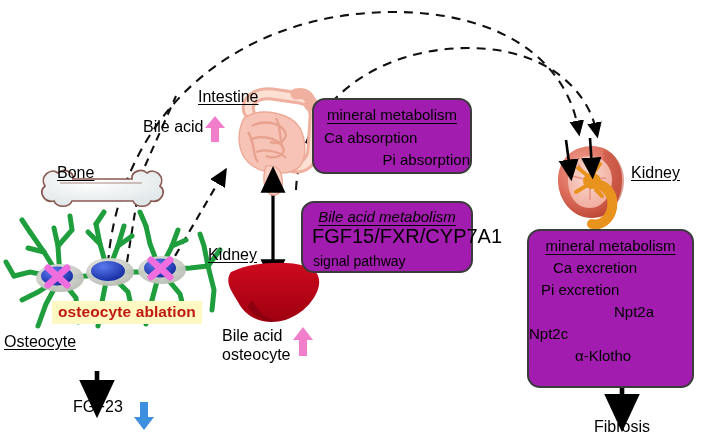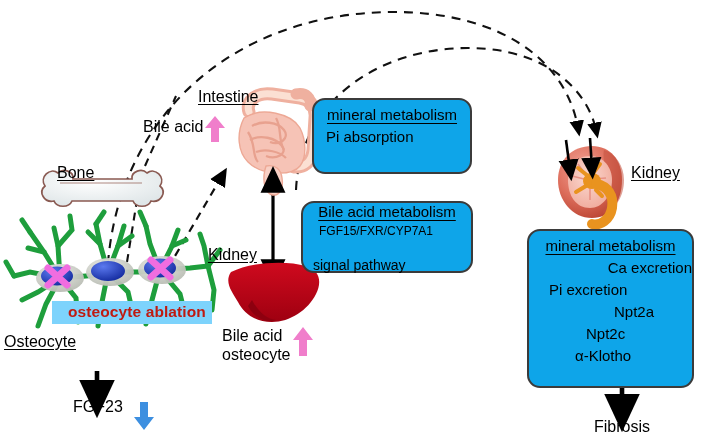--- a/index.html
+++ b/index.html
@@ -24,21 +24,21 @@
     white-space: nowrap;
   }
   .und {
     text-decoration: underline;
     text-underline-offset: 2px;
   }
   .box {
     position: absolute;
     border: 2.2px solid #3b3b3b;
     border-radius: 13px;
-    background: #0ea5e9;
+    background: #a21caf;
     box-sizing: border-box;
   }
   .box-title {
     text-decoration: underline;
     text-underline-offset: 2.5px;
     font-size: 15px;
     text-align: center;
     white-space: nowrap;
   }
   .row {
@@ -51,26 +51,26 @@
     position: absolute;
     left: 0;
     top: 0;
     width: 708px;
     height: 443px;
     overflow: visible;
     pointer-events: none;
   }
   .hilite {
     position: absolute;
-    background: #7dd3fc;
+    background: #fef9c3;
     color: #c01a10;
     font-weight: bold;
     font-size: 15.5px;
     letter-spacing: 0.1px;
-    padding: 2px 6px 3px 16px;
+    padding: 2px 6px 3px 6px;
     white-space: nowrap;
   }
 </style>
 </head>
 <body>
 
 <div id="canvas">
 
   <svg class="ov" viewBox="0 0 708 443">
     <defs>
@@ -318,43 +318,46 @@
 
   <div class="lbl" style="left:222px; top:327px; font-size:16px;">Bile acid</div>
   <div class="lbl" style="left:222px; top:346px; font-size:16px;">osteocyte</div>
 
   <div class="lbl und" style="left:631px; top:164px; font-size:16px;">Kidney</div>
 
   <div class="lbl" style="left:594px; top:418px; font-size:16px;text-align:right;">Fibrosis</div>
 
   <div class="box" style="left:312px; top:98px; width:160px; height:76px;">
     <div class="box-title" style="margin-top:6px;">mineral metabolism</div>
-    <div class="row" style="margin-top:5px; padding-left:12px;">
+    <div class="row" style="margin-top:6px; padding-left:10px;">
+      <span>Ca absorption</span>
+    </div>
+    <div class="row" style="margin-top:5px; padding-left:12px;justify-content:flex-end;">
       <span>Pi absorption</span>
     </div>
   </div>
 
   <div class="box" style="left:301px; top:201px; width:172px; height:72px;">
-    <div class="box-title" style="">Bile acid metabolism</div>
-    <div class="lbl" style="position:static; margin-top:3px; padding-left:16px; font-size:12px;">FGF15/FXR/CYP7A1</div>
-    <div class="lbl" style="position:static; margin-top:17px; padding-left:10px; font-size:14px;">signal pathway</div>
+    <div class="box-title" style="margin-top:5px;font-style:italic;">Bile acid metabolism</div>
+    <div class="lbl" style="position:static; margin-top:3px; padding-left:9px; font-size:20px;">FGF15/FXR/CYP7A1</div>
+    <div class="lbl" style="position:static; margin-top:8px; padding-left:10px; font-size:14px;">signal pathway</div>
   </div>
 
   <div class="box" style="left:527px; top:229px; width:167px; height:159px;">
     <div class="box-title" style="margin-top:6px;">mineral metabolism</div>
-    <div class="row" style="margin-top:5px; justify-content:flex-end; padding-left:24px;">
+    <div class="row" style="margin-top:5px; justify-content:flex-start; padding-left:24px;">
       <span>Ca excretion</span>
     </div>
-    <div class="row" style="margin-top:5px; justify-content:flex-start; padding-left:20px;">
+    <div class="row" style="margin-top:5px; justify-content:flex-start; padding-left:12px;">
       <span>Pi excretion</span>
     </div>
     <div class="row" style="margin-top:5px; justify-content:flex-start; padding-left:85px;">
       <span>Npt2a</span>
     </div>
-    <div class="row" style="margin-top:5px; justify-content:flex-start; padding-left:57px;">
+    <div class="row" style="margin-top:5px; justify-content:flex-start; ">
       <span>Npt2c</span>
     </div>
     <div class="row" style="margin-top:5px; justify-content:flex-start; padding-left:46px;">
       <span>α-Klotho</span>
     </div>
   </div>
 
 </div>
 
 </body></html>

